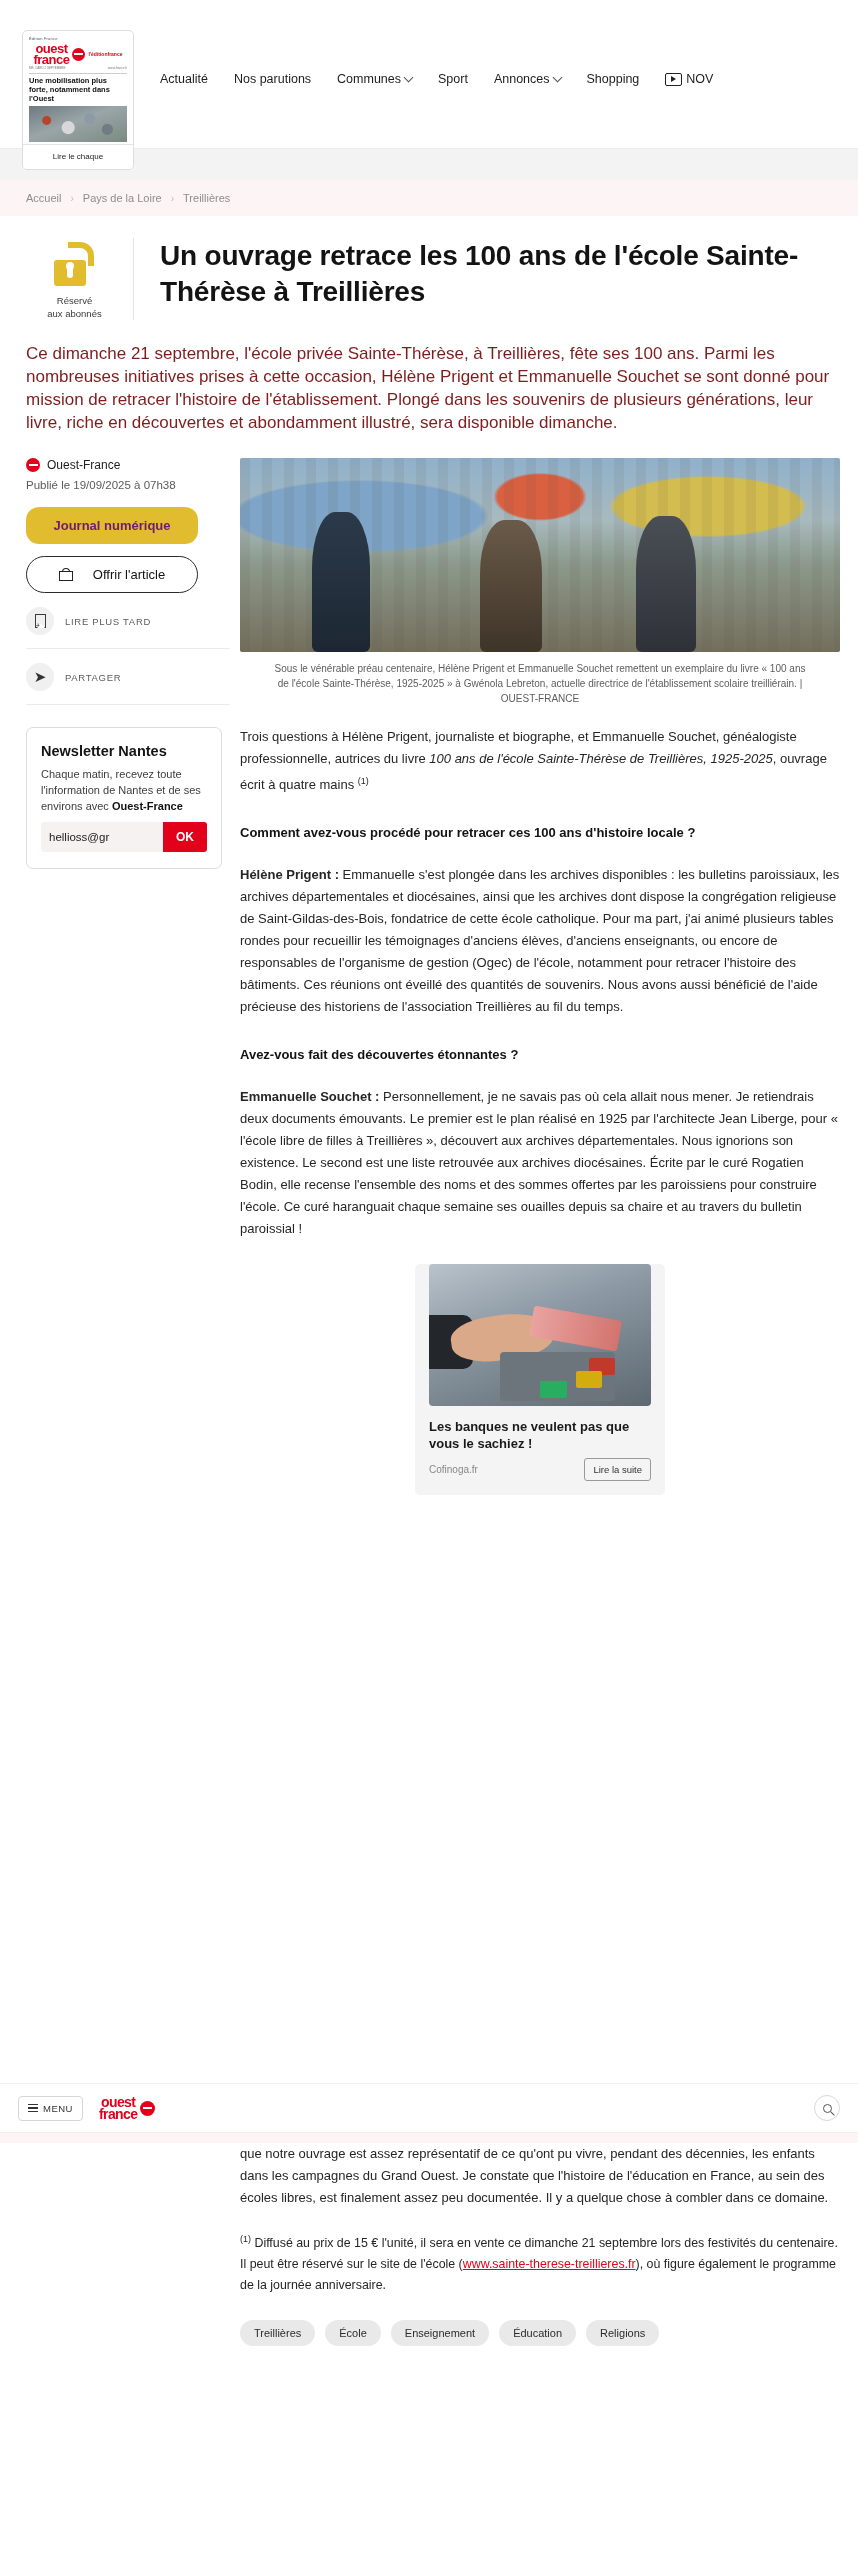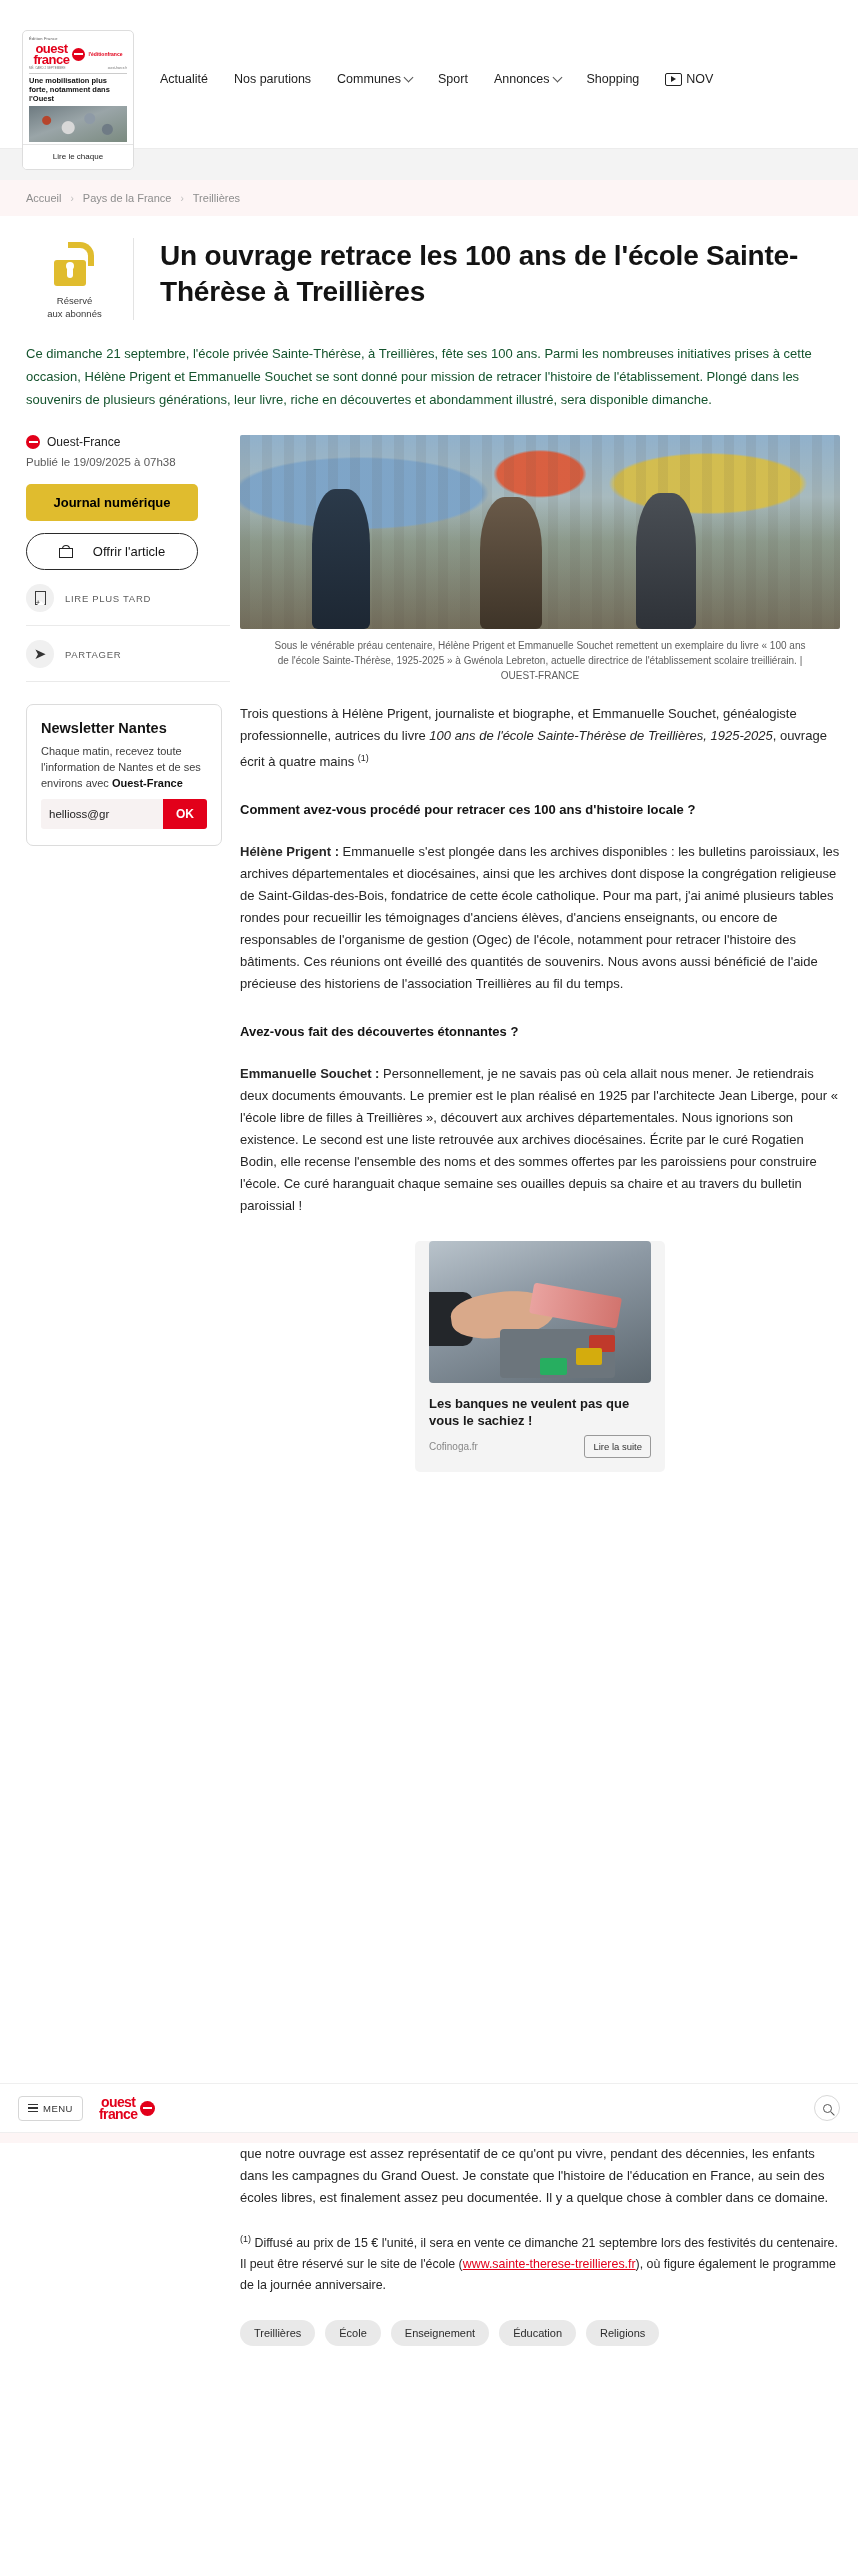--- a/index.html
+++ b/index.html
@@ -100,36 +100,36 @@
     border:6px solid #e0bc2e; border-bottom:none; border-left:none;
     border-radius: 0 14px 0 0;
   }
   .lock-txt { font-size:9.5px; color:#3a3a3a; line-height:13px; }
   .headline {
     flex:1; padding-left: 26px;
     font-size: 28px; line-height: 36px; font-weight: 800; letter-spacing:-.2px; color:#131313;
   }
 
   .intro {
-    padding: 22px 26px 0 26px; font-size: 13px; line-height: 23px; color:#14532d;
+    padding: 22px 26px 0 26px; font-size: 17px; line-height: 23px; color:#7f1d1d;
   }
 
   
   .body-grid { display:flex; padding: 24px 18px 0 18px; gap: 10px; }
   .rail { width: 212px; flex:0 0 212px; padding-left: 8px;}
   .content { flex:1; min-width:0; }
 
   .source { display:flex; align-items:center; gap:7px; font-size:12px; color:#222; }
   .of-badge { width:14px; height:14px; border-radius:50%; background:#e2001a; position:relative; flex:0 0 14px;}
   .of-badge:after{content:""; position:absolute; left:2.5px; top:6px; width:9px; height:2px; background:#fff;}
   .pubdate { font-size:11.5px; color:#5a5a5a; margin-top:7px; }
 
   .btn-gold {
-    display:block; width: 172px; margin-top: 16px; background:#e0bc2e; color:#000000;
-    font-weight:700; font-size:13px; text-align:center; padding:11px 0; border-radius:5px;
+    display:block; width: 172px; margin-top: 16px; background:#e0bc2e; color:#701a75;
+    font-weight:700; font-size:13px; text-align:center; padding:11px 0; border-radius:13px;
     border:none; cursor:pointer; font-family:inherit;
   }
   .btn-outline {
     display:flex; align-items:center; justify-content:center; gap:20px;
     width: 172px; margin-top: 12px; background:#fff; color:#141414;
     font-size:13px; text-align:center; padding:10px 0; border-radius:22px;
     border:1px solid #2a2a2a; cursor:pointer; font-family:inherit;
   }
   .gift-ico { width:14px; height:13px; position:relative; }
   .gift-ico .box { position:absolute; bottom:0; left:0; width:14px; height:10px; border:1.3px solid #222;}
@@ -293,21 +293,21 @@
       <span>NOV</span>
     </div>
   </div>
 </div>
 
 <div class="grey-strip"></div>
 
 <div class="breadcrumb">
   <a href="#">Accueil</a>
   <span class="sep">›</span>
-  <a href="#">Pays de la France</a>
+  <a href="#">Pays de la Loire</a>
   <span class="sep">›</span>
   <a href="#">Treillières</a>
 </div>
 
 <div class="art-head">
   <div class="lock-col">
     <div class="lock-ico">
       <div class="lock-shackle"></div>
       <div class="lock-body"></div>
       <div class="lock-key"></div>

